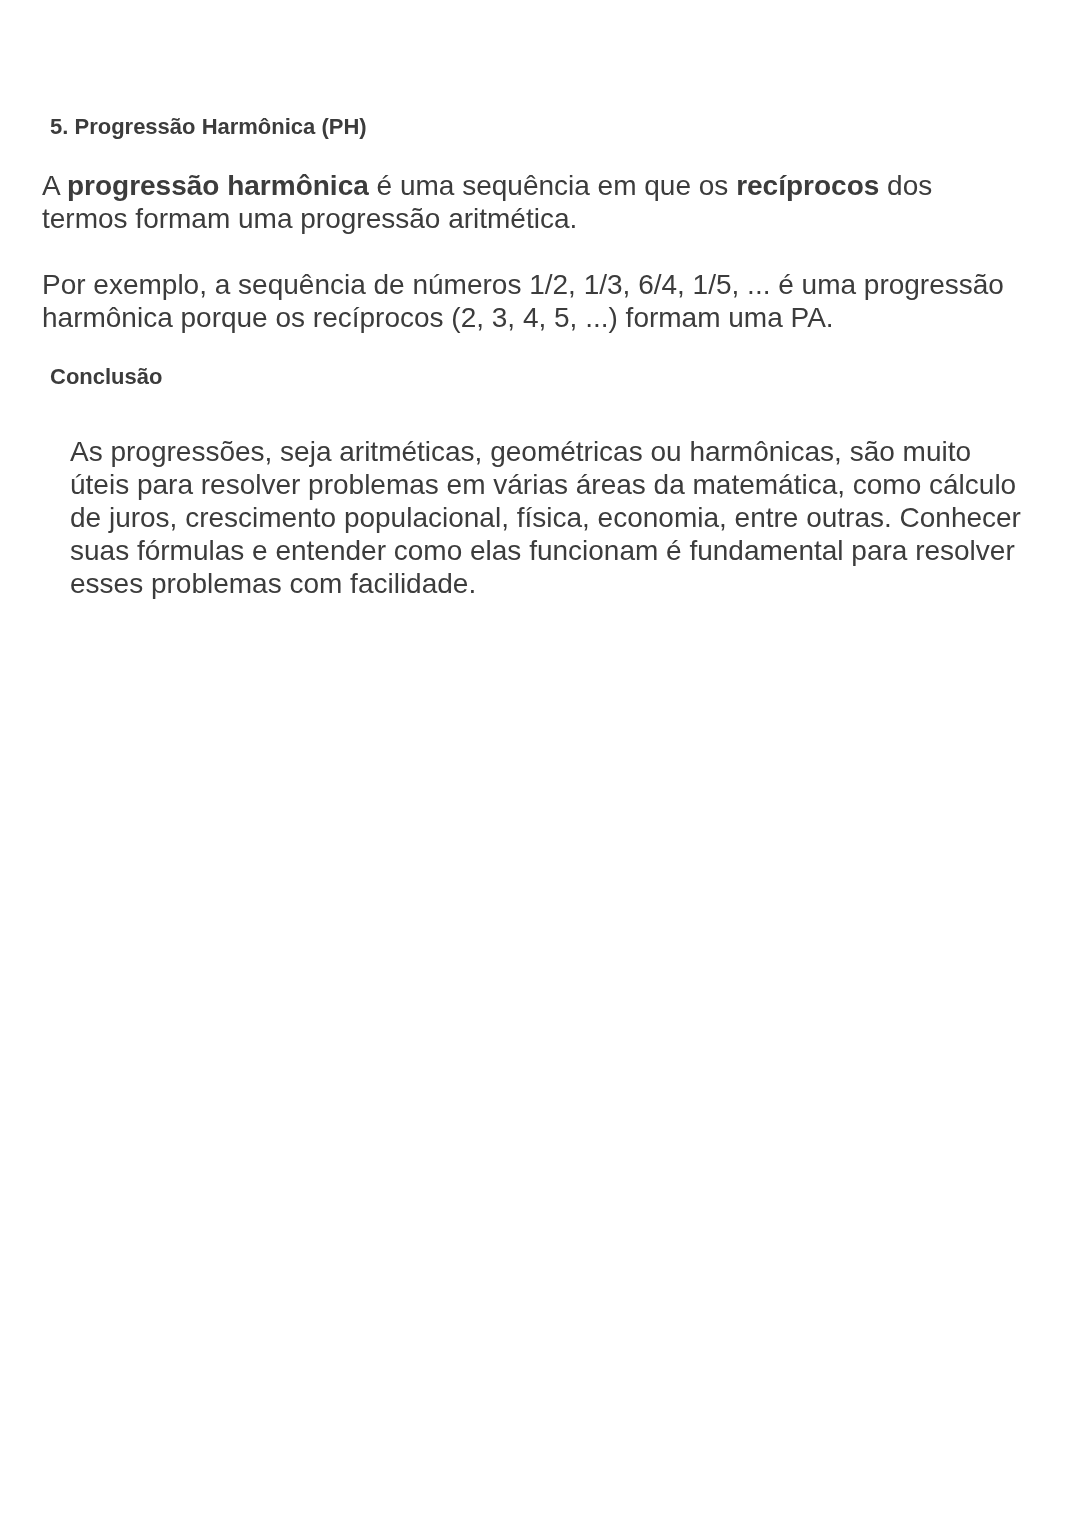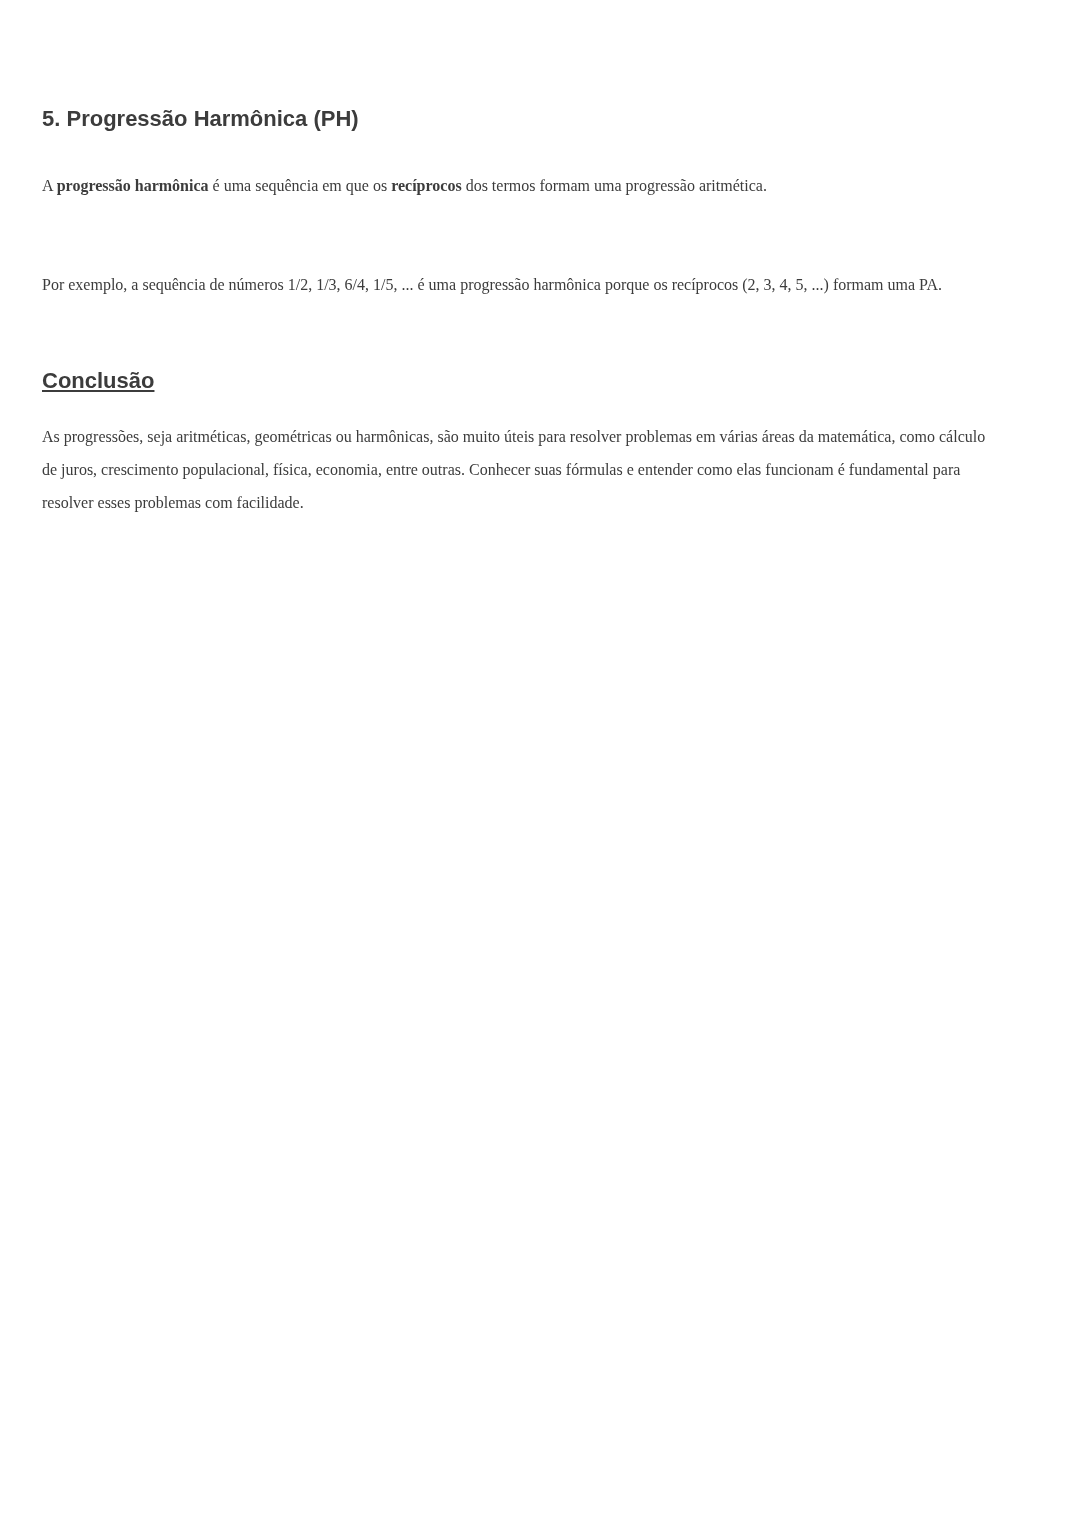--- a/index.html
+++ b/index.html
@@ -17,42 +17,41 @@
     .doc {
       position: relative;
       padding: 0 42px;
     }
     .heading {
       position: absolute;
       left: 42px;
       font-weight: bold;
       font-size: 22px;
       line-height: 33px;
-      margin: 0;
+      margin: 8px;
       white-space: nowrap;
     }
     .para {
       position: absolute;
       left: 42px;
       width: 1000px;
-      font-size: 16px;
+      font-size: 28px;
       line-height: 33px;
       margin: 0;
-      font-family: Liberation Serif, serif;
     }
     .para b {
       font-weight: bold;
     }
   </style>
 </head>
 <body>
 
 <div class="doc">
   <h2 class="heading" style="top:102px;">5. Progressão Harmônica (PH)</h2>
 
   <p class="para" style="top:169px; width:960px;"><span>A </span><b>progressão harmônica</b><span> é uma sequência em que os </span><b>recíprocos</b><span> dos termos formam uma progressão aritmética.</span></p>
 
   <p class="para" style="top:268px; width:1000px;">Por exemplo, a sequência de números 1/2, 1/3, 6/4, 1/5, ... é uma progressão harmônica porque os recíprocos (2, 3, 4, 5, ...) formam uma PA.</p>
 
-  <h2 class="heading" style="top:364px;text-decoration:underline;">Conclusão</h2>
+  <h2 class="heading" style="top:352px;">Conclusão</h2>
 
-  <p class="para" style="top:420px; width:960px;">As progressões, seja aritméticas, geométricas ou harmônicas, são muito úteis para resolver problemas em várias áreas da matemática, como cálculo de juros, crescimento populacional, física, economia, entre outras. Conhecer suas fórmulas e entender como elas funcionam é fundamental para resolver esses problemas com facilidade.</p>
+  <p class="para" style="top:435px; width:960px;margin-left:28px;">As progressões, seja aritméticas, geométricas ou harmônicas, são muito úteis para resolver problemas em várias áreas da matemática, como cálculo de juros, crescimento populacional, física, economia, entre outras. Conhecer suas fórmulas e entender como elas funcionam é fundamental para resolver esses problemas com facilidade.</p>
 </div>
 
 </body></html>

